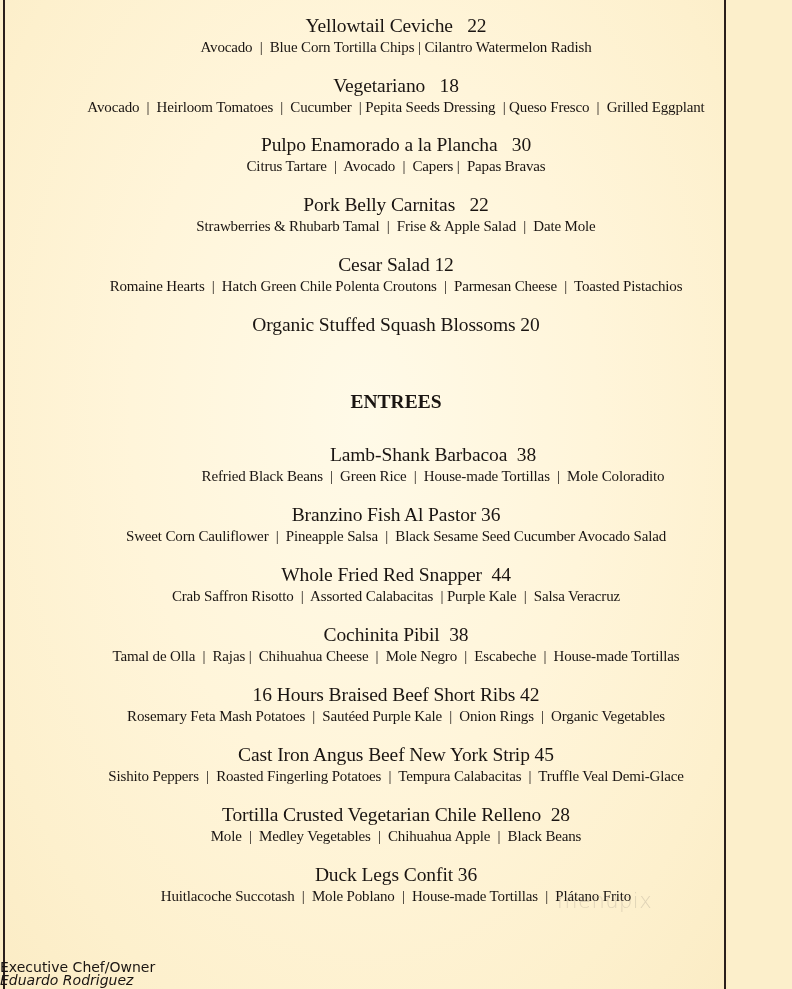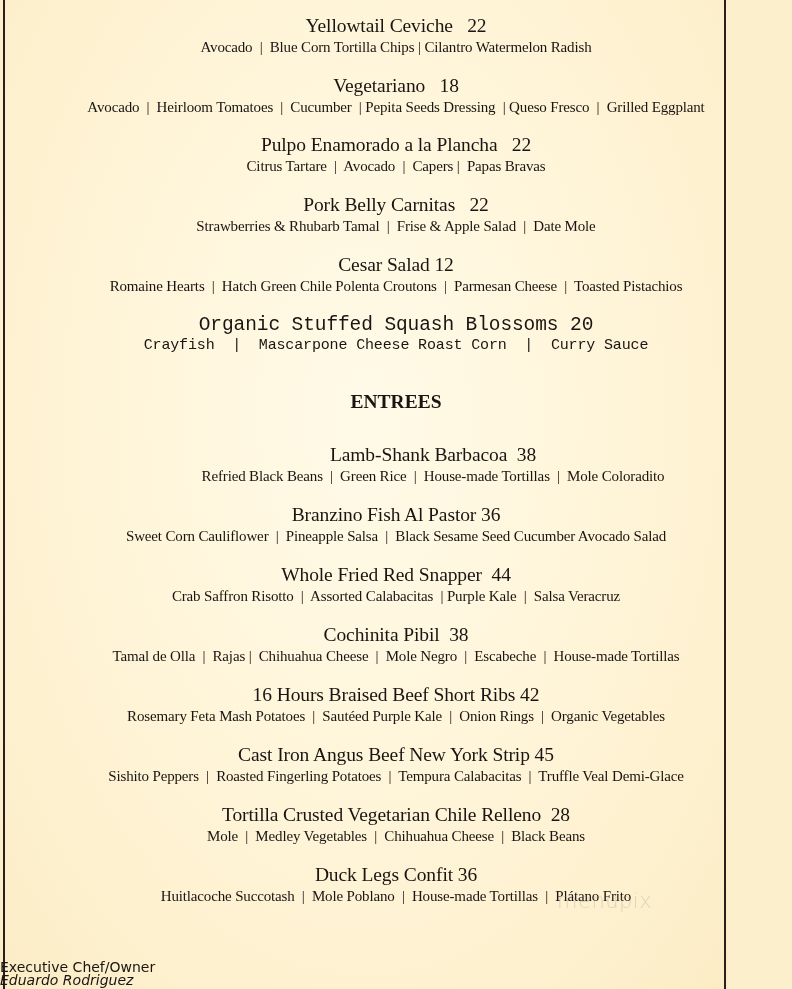--- a/index.html
+++ b/index.html
@@ -109,37 +109,36 @@
     <span class="item-name">Yellowtail Ceviche   22</span>
     <span class="item-desc">Avocado  |  Blue Corn Tortilla Chips | Cilantro Watermelon Radish</span>
   </div>
 
   <div class="item" style="top:75px;">
     <span class="item-name">Vegetariano   18</span>
     <span class="item-desc">Avocado  |  Heirloom Tomatoes  |  Cucumber  | Pepita Seeds Dressing  | Queso Fresco  |  Grilled Eggplant</span>
   </div>
 
   <div class="item" style="top:134px;">
-    <span class="item-name">Pulpo Enamorado a la Plancha   22</span>
+    <span class="item-name">Pulpo Enamorado a la Plancha   30</span>
     <span class="item-desc">Citrus Tartare  |  Avocado  |  Capers |  Papas Bravas</span>
   </div>
 
   <div class="item" style="top:194px;">
     <span class="item-name">Pork Belly Carnitas   22</span>
     <span class="item-desc">Strawberries &amp; Rhubarb Tamal  |  Frise &amp; Apple Salad  |  Date Mole</span>
   </div>
 
   <div class="item" style="top:254px;">
     <span class="item-name">Cesar Salad 12</span>
     <span class="item-desc">Romaine Hearts  |  Hatch Green Chile Polenta Croutons  |  Parmesan Cheese  |  Toasted Pistachios</span>
   </div>
 
-  <div class="item" style="top:314px;font-family:Liberation Mono, monospace;">
+  <div class="item" style="top:314px;">
     <span class="item-name">Organic Stuffed Squash Blossoms 20</span>
-    <span class="item-desc">Crayfish  |  Mascarpone Cheese Roast Corn  |  Curry Sauce</span>
   </div>
 
   <div class="section-title">ENTREES</div>
 
   <div class="item" style="top:444px;padding-left:37px;">
     <span class="item-name">Lamb-Shank Barbacoa  38</span>
     <span class="item-desc">Refried Black Beans  |  Green Rice  |  House-made Tortillas  |  Mole Coloradito</span>
   </div>
 
   <div class="item" style="top:504px;">
@@ -162,21 +161,21 @@
     <span class="item-desc">Rosemary Feta Mash Potatoes  |  Sautéed Purple Kale  |  Onion Rings  |  Organic Vegetables</span>
   </div>
 
   <div class="item" style="top:744px;">
     <span class="item-name">Cast Iron Angus Beef New York Strip 45</span>
     <span class="item-desc">Sishito Peppers  |  Roasted Fingerling Potatoes  |  Tempura Calabacitas  |  Truffle Veal Demi-Glace</span>
   </div>
 
   <div class="item" style="top:804px;">
     <span class="item-name">Tortilla Crusted Vegetarian Chile Relleno  28</span>
-    <span class="item-desc">Mole  |  Medley Vegetables  |  Chihuahua Cheese  |  Black Beans</span>
+    <span class="item-desc">Mole  |  Medley Vegetables  |  Chihuahua Apple  |  Black Beans</span>
   </div>
 
   <div class="item" style="top:864px;">
     <span class="item-name">Duck Legs Confit 36</span>
     <span class="item-desc">Huitlacoche Succotash  |  Mole Poblano  |  House-made Tortillas  |  Plátano Frito</span>
   </div>
 
   <div class="watermark">menupix</div>
 
   <div class="footer">

